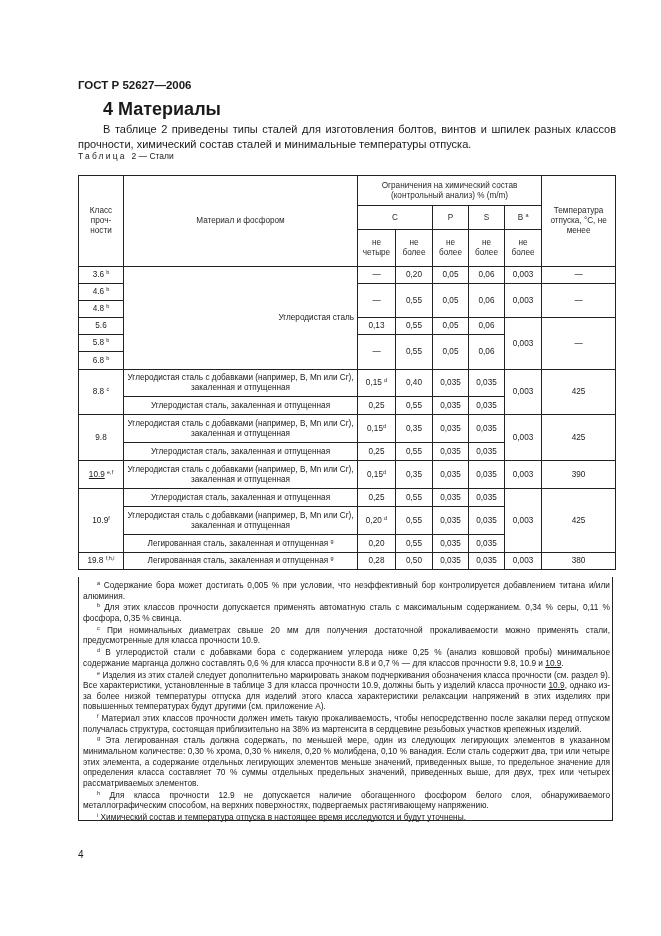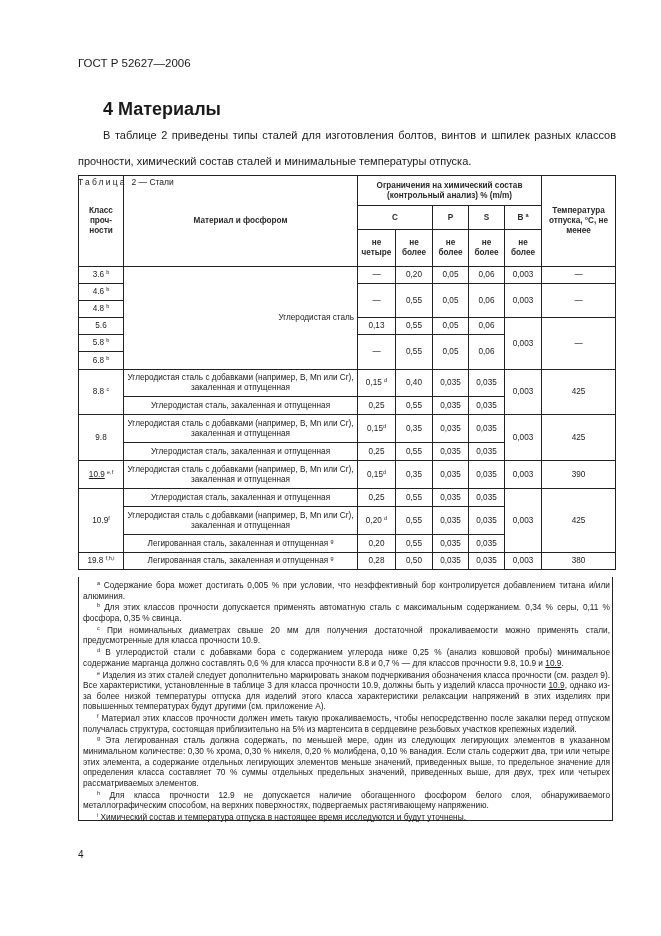--- a/index.html
+++ b/index.html
@@ -1,27 +1,27 @@
 <!DOCTYPE html>
 <html><head>
 <meta charset="utf-8">
 <style>
   html, body { margin: 0; padding: 0; background: #ffffff; }
   body { width: 661px; height: 936px; position: relative; overflow: hidden;
          font-family: "Liberation Sans", sans-serif; color: #1a1a1a; }
-  .doc-code { position: absolute; left: 78px; top: 57px; font-size: 11.5px; font-weight: normal; }
+  .doc-code { position: absolute; left: 78px; top: 79px; font-size: 11.5px; font-weight: bold; }
   .section-title { position: absolute; left: 103px; top: 99px; font-size: 18px; font-weight: bold; }
-  .intro { position: absolute; left: 78px; top: 122px; width: 538px; font-size: 11px; line-height: 26px; text-indent: 25px; text-align: justify; }
-  .caption { position: absolute; left: 78px; top: 177px; font-size: 8.5px; }
+  .intro { position: absolute; left: 78px; top: 122px; width: 538px; font-size: 11px; line-height: 15px; text-indent: 25px; text-align: justify; }
+  .caption { position: absolute; left: 78px; top: 151px; font-size: 8.5px; }
   .caption .sp { letter-spacing: 2.2px; }
   table.steels { position: absolute; left: 78px; top: 175px; width: 537px;
          border-collapse: collapse; font-size: 8.2px; table-layout: fixed; }
   table.steels td, table.steels th { border: 1px solid #222; padding: 0 3px; text-align: center;
          vertical-align: middle; font-weight: normal; line-height: 10px; }
-  table.steels th { color: #2a2a2a; font-weight: bold; }
+  table.steels th { color: #2a2a2a; }
   .thick-top td { border-top: 2px solid #111; }
   .thick-bot th { border-bottom: 2px solid #111; }
   td.mat { text-align: left; }
   td.mat.center { text-align: right; }
   sup { font-size: 5.5px; vertical-align: 3px; line-height: 0; }
   .u { text-decoration: underline; }
   .notes { position: absolute; left: 78px; top: 577px; width: 535px; height: 244px;
          border: 1px solid #222; border-top: none; padding: 3px 2px 0 4px; box-sizing: border-box;
          font-size: 8.3px; line-height: 10.6px; text-align: justify; }
   .note { text-indent: 14px; margin: 0 0 1.2px 0; }
@@ -196,19 +196,19 @@
   </tr>
 </tbody>
   </table>
 
 <div class="notes">
   <p class="note"><sup>a</sup> <span>Содержание бора может достигать 0,005 % при условии, что неэффективный бор контролируется добавлением титана и/или алюминия.</span></p>
   <p class="note"><sup>b</sup> <span>Для этих классов прочности допускается применять автоматную сталь с максимальным содержанием. 0,34 % серы, 0,11 % фосфора, 0,35 % свинца.</span></p>
   <p class="note"><sup>c</sup> <span>При номинальных диаметрах свыше 20 мм для получения достаточной прокаливаемости можно применять стали, предусмотренные для класса прочности 10.9.</span></p>
   <p class="note"><sup>d</sup> <span>В углеродистой стали с добавками бора с содержанием углерода ниже 0,25 % (анализ ковшовой пробы) минимальное содержание марганца должно составлять 0,6 % для класса прочности 8.8 и 0,7 % — для классов прочности 9.8, 10.9 и </span><span class="u">10.9</span><span>.</span></p>
   <p class="note"><sup>e</sup> <span>Изделия из этих сталей следует дополнительно маркировать знаком подчеркивания обозначения класса прочности (см. раздел 9). Все характеристики, установленные в таблице 3 для класса прочности 10.9, должны быть у изделий класса прочности </span><span class="u">10.9</span><span>, однако из-за более низкой температуры отпуска для изделий этого класса характеристики релаксации напряжений в этих изделиях при повышенных температурах будут другими (см. приложение А).</span></p>
-  <p class="note"><sup>f</sup> <span>Материал этих классов прочности должен иметь такую прокаливаемость, чтобы непосредственно после закалки перед отпуском получалась структура, состоящая приблизительно на 5% из мартенсита в сердцевине резьбовых участков крепежных изделий.</span></p>
+  <p class="note"><sup>f</sup> <span>Материал этих классов прочности должен иметь такую прокаливаемость, чтобы непосредственно после закалки перед отпуском получалась структура, состоящая приблизительно на 38% из мартенсита в сердцевине резьбовых участков крепежных изделий.</span></p>
   <p class="note"><sup>g</sup> <span>Эта легированная сталь должна содержать, по меньшей мере, один из следующих легирующих элементов в указанном минимальном количестве: 0,30 % хрома, 0,30 % никеля, 0,20 % молибдена, 0,10 % ванадия. Если сталь содержит два, три или четыре этих элемента, а содержание отдельных легирующих элементов меньше значений, приведенных выше, то предельное значение для определения класса составляет 70 % суммы отдельных предельных значений, приведенных выше, для двух, трех или четырех рассматриваемых элементов.</span></p>
   <p class="note"><sup>h</sup> <span>Для класса прочности 12.9 не допускается наличие обогащенного фосфором белого слоя, обнаруживаемого металлографическим способом, на верхних поверхностях, подвергаемых растягивающему напряжению.</span></p>
   <p class="note"><sup>i</sup> <span>Химический состав и температура отпуска в настоящее время исследуются и будут уточнены.</span></p>
 </div>
 
 <div class="page-num">4</div>
 
 </body></html>

